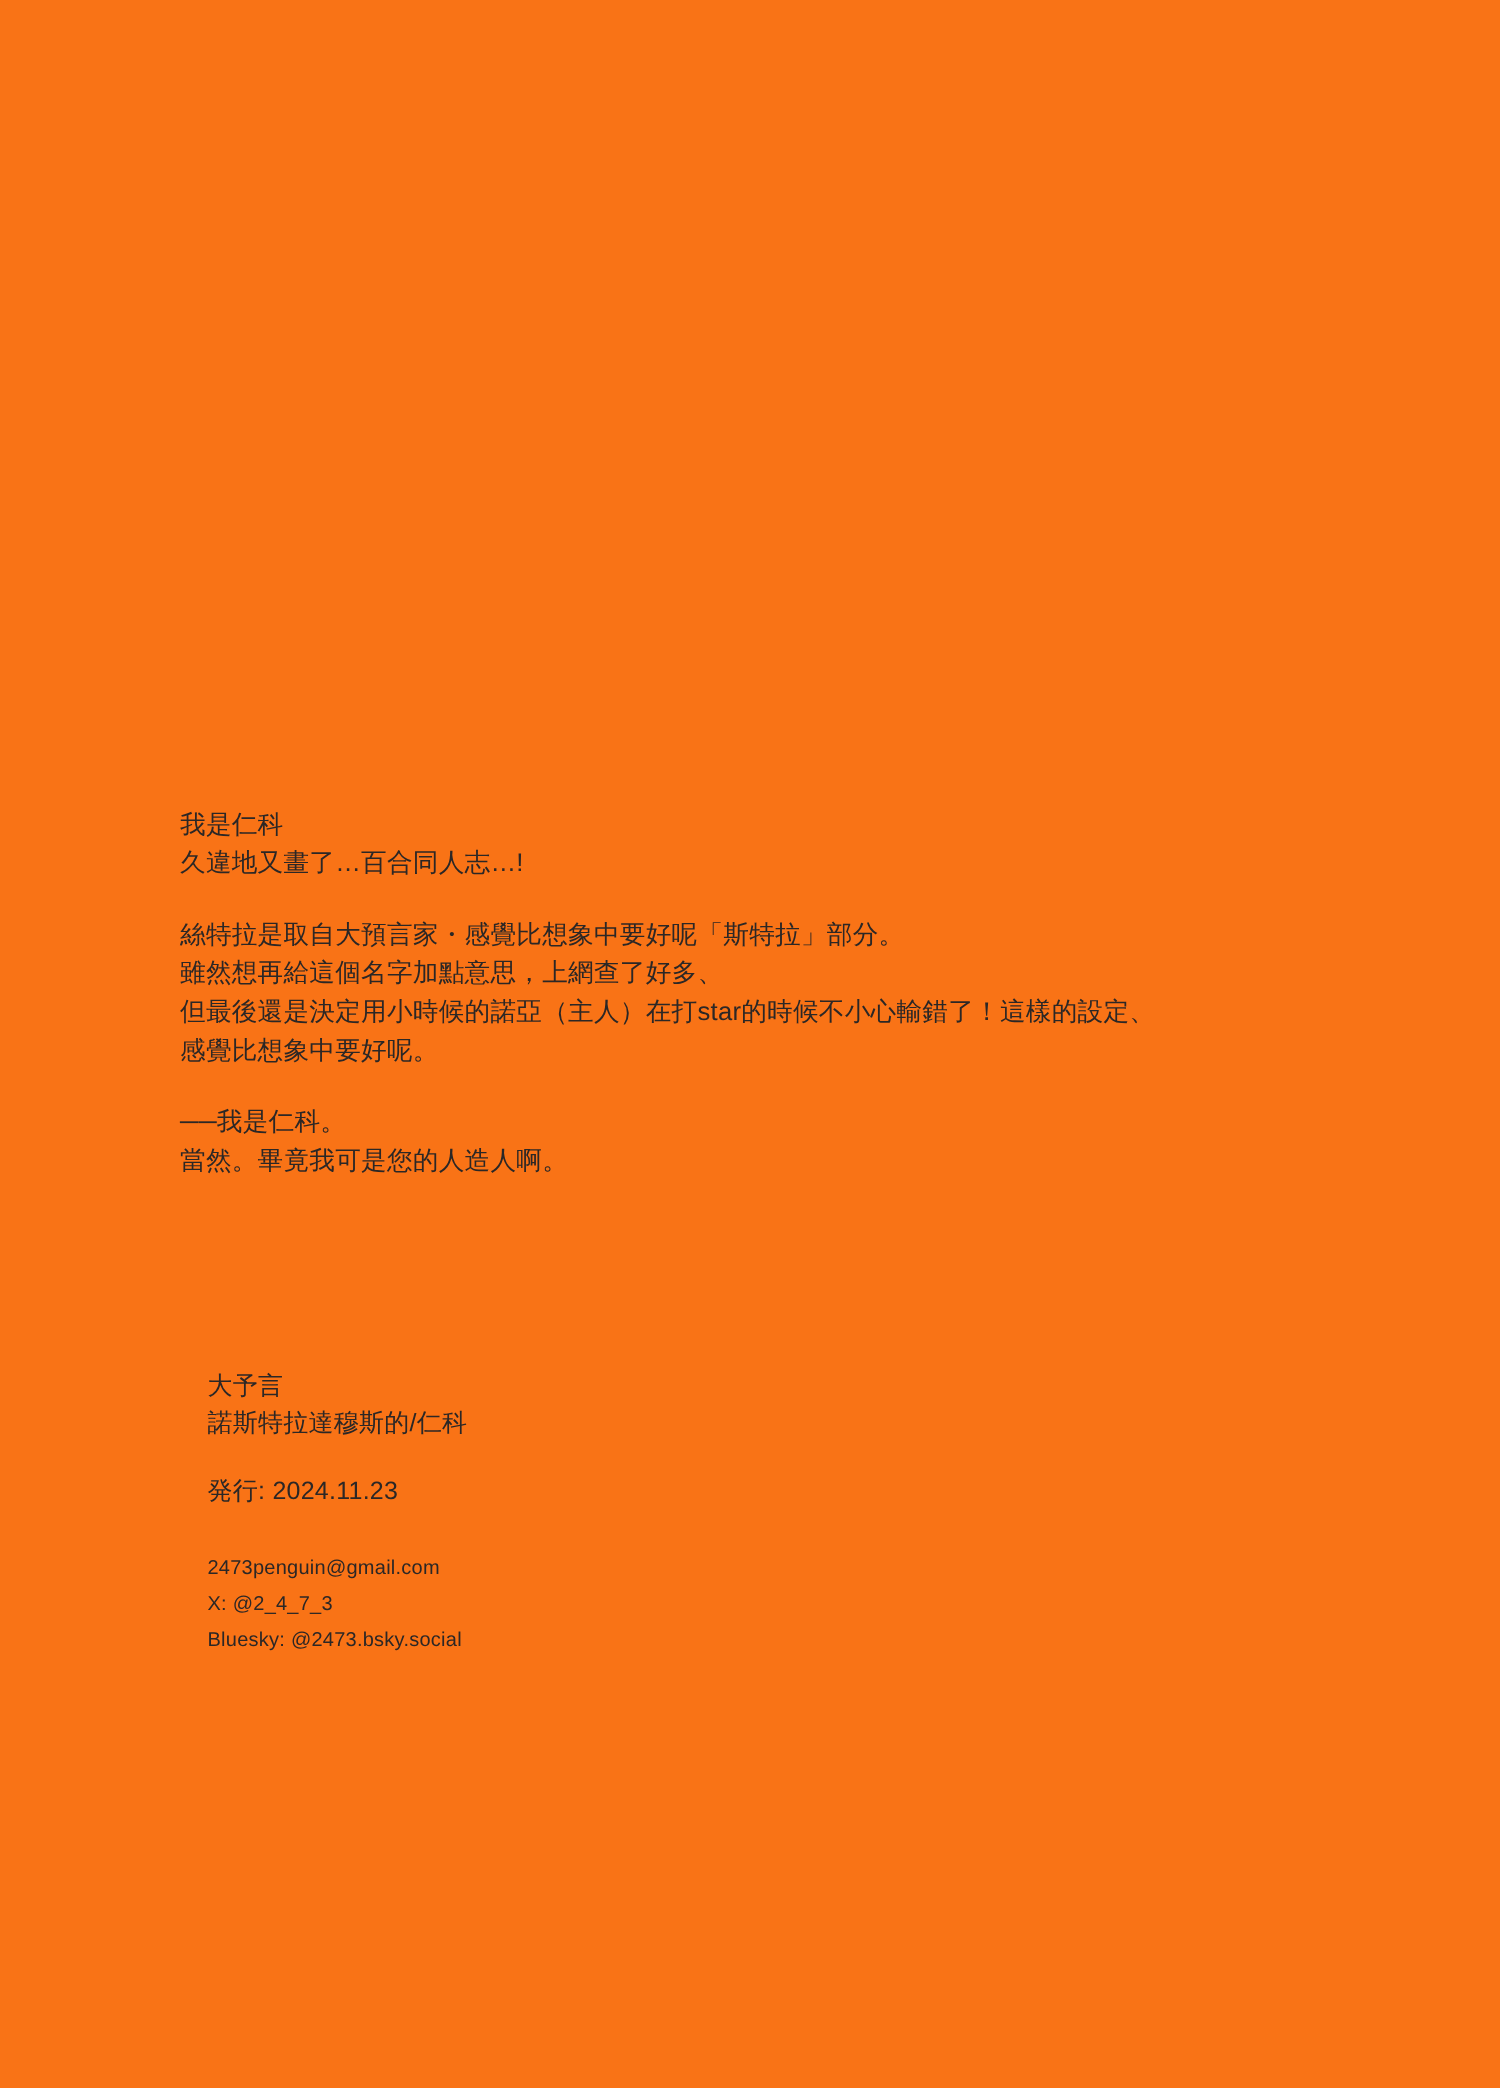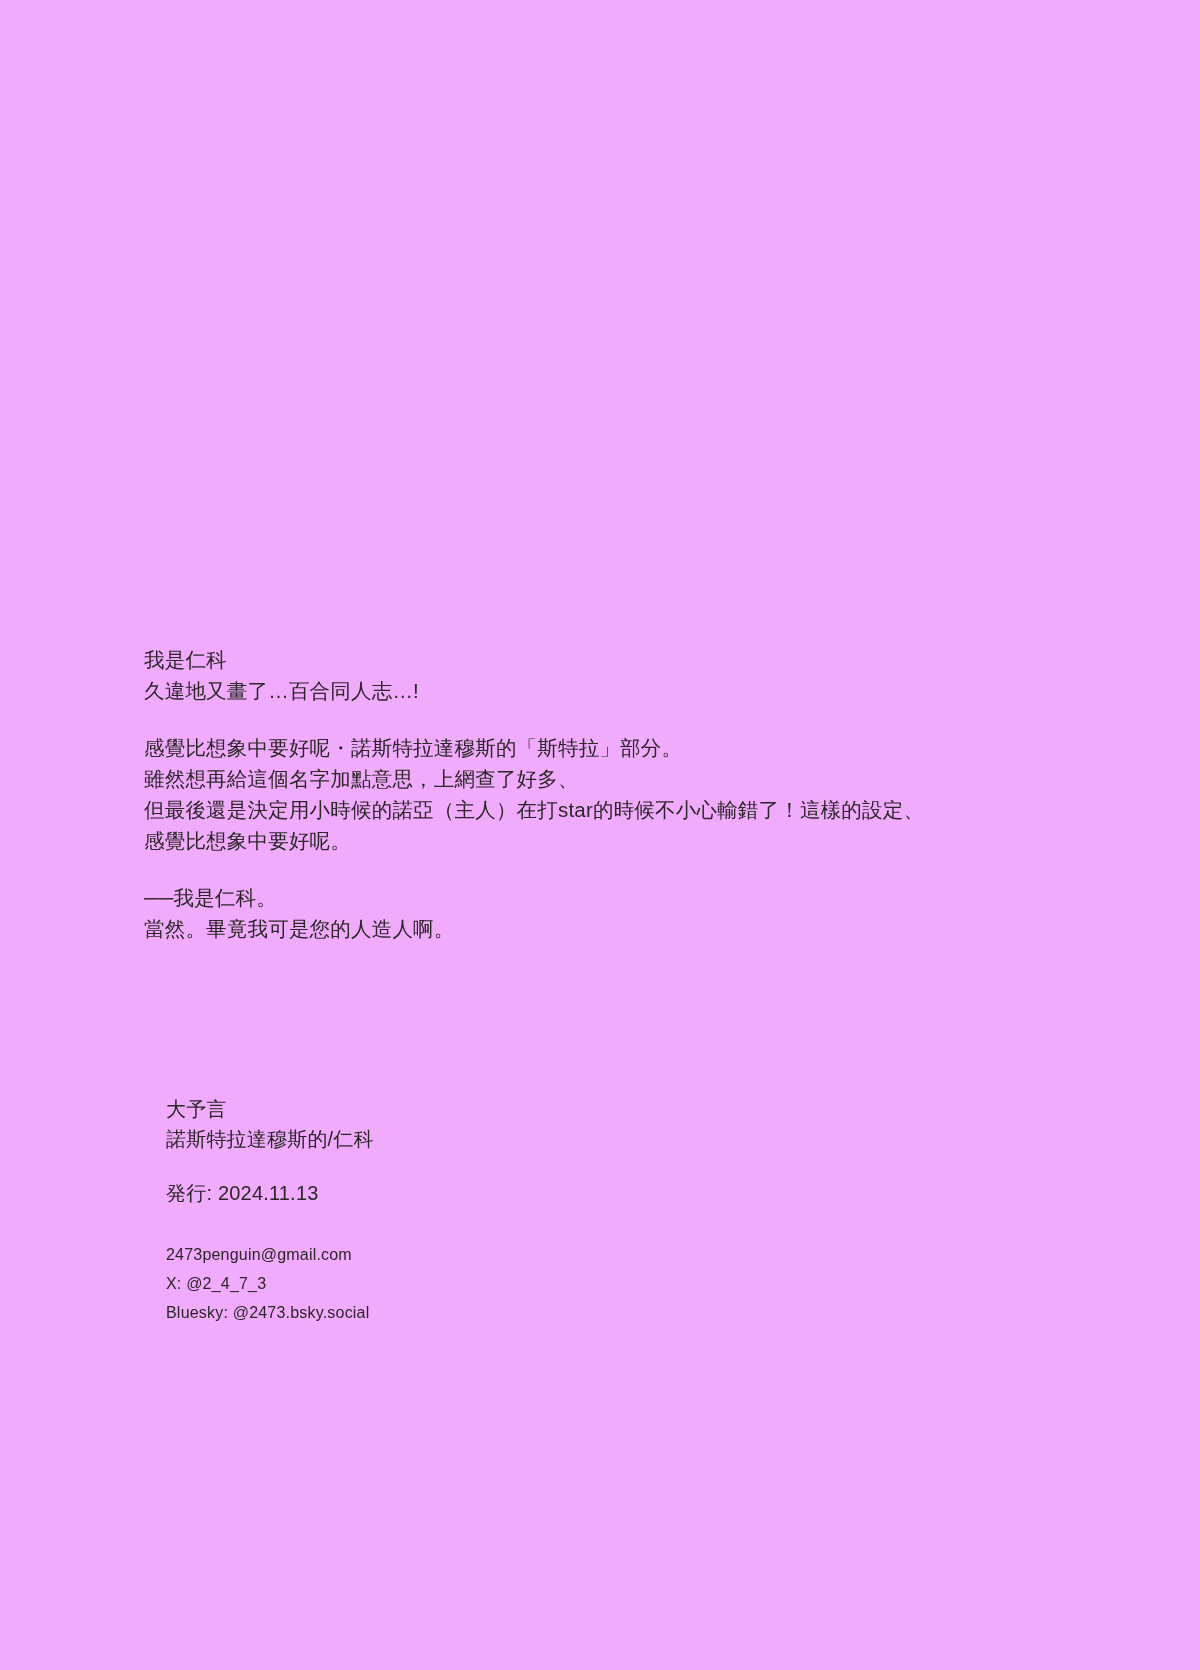--- a/index.html
+++ b/index.html
@@ -5,21 +5,21 @@
 <style>
   html, body {
     margin: 0;
     padding: 0;
     background: #ffffff;
   }
   .page {
     position: relative;
     width: 1200px;
     height: 1670px;
-    background: #f0abfc;
+    background: #f97316;
     font-family: "Liberation Sans", "DejaVu Sans", sans-serif;
     color: #231f20;
     overflow: hidden;
   }
   
   .afterword {
     position: absolute;
     left: 144px;
     top: 644px;
     width: 880px;
@@ -64,35 +64,35 @@
 </style>
 </head>
 <body>
 
 <div class="page">
 
   <section class="afterword">
     <p>我是仁科
 久違地又畫了…百合同人志…!</p>
     <div class="gap"></div>
-    <p>感覺比想象中要好呢・諾斯特拉達穆斯的「斯特拉」部分。
+    <p>絲特拉是取自大預言家・感覺比想象中要好呢「斯特拉」部分。
 雖然想再給這個名字加點意思，上網查了好多、
 但最後還是決定用小時候的諾亞（主人）在打star的時候不小心輸錯了！這樣的設定、
 感覺比想象中要好呢。</p>
     <div class="gap"></div>
     <p>──我是仁科。
 當然。畢竟我可是您的人造人啊。</p>
     <div class="gap"></div>
   </section>
 
   <section class="colophon">
     <p>大予言</p>
     <p>諾斯特拉達穆斯的/仁科</p>
     <div class="gap-sm"></div>
-    <p>発行: 2024.11.13</p>
+    <p>発行: 2024.11.23</p>
     <div class="gap-lg"></div>
     <div class="contact">
       <p>2473penguin@gmail.com
 X: @2_4_7_3
 Bluesky: @2473.bsky.social</p>
     </div>
   </section>
 
 </div>
 

